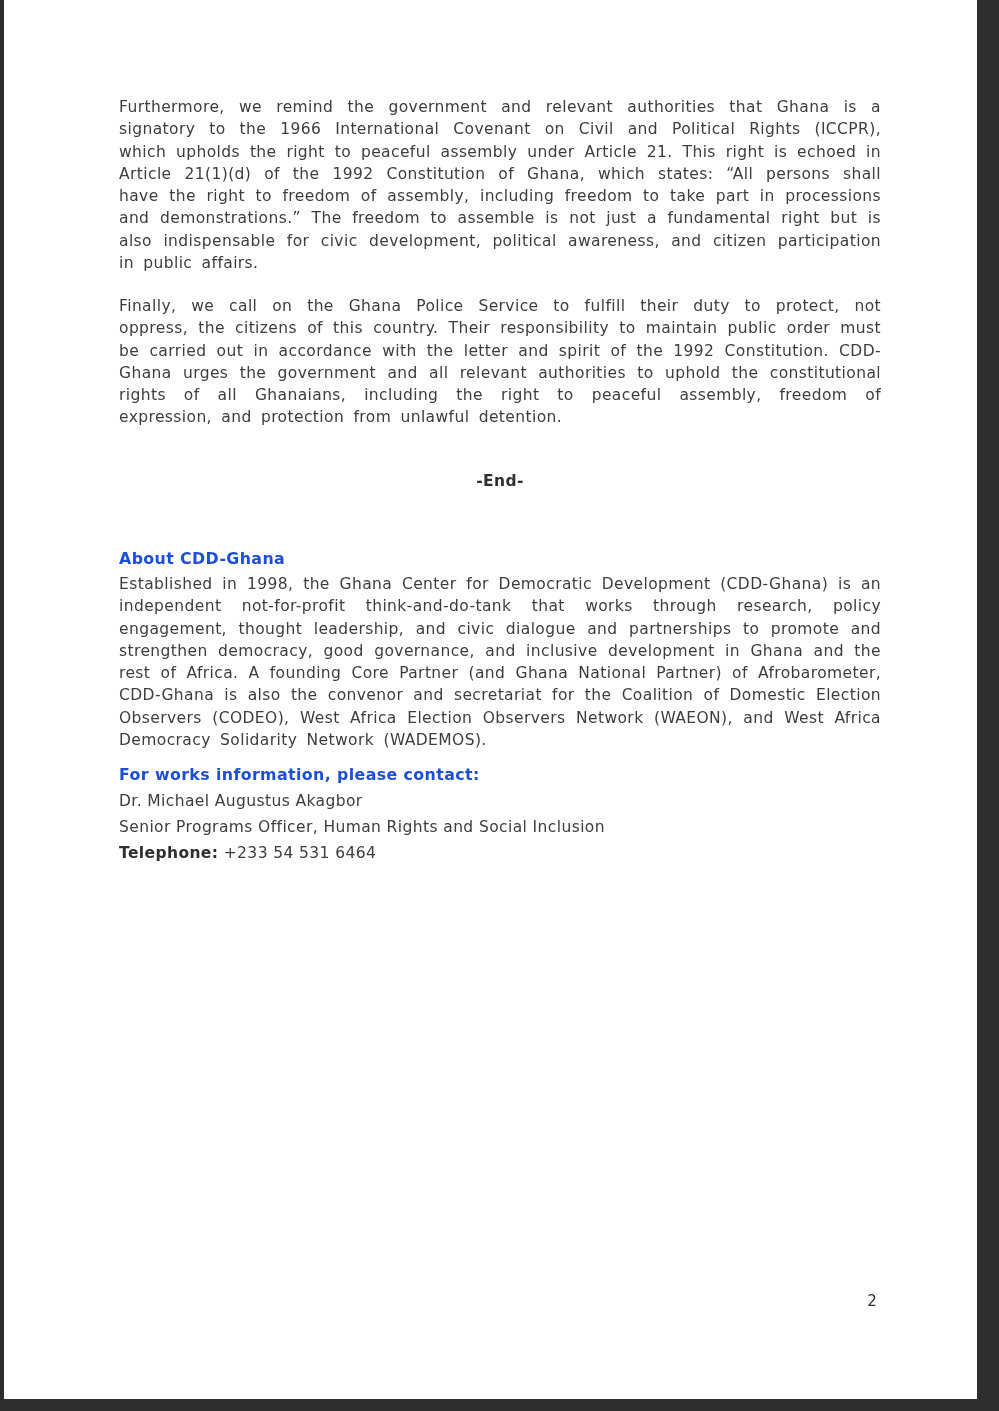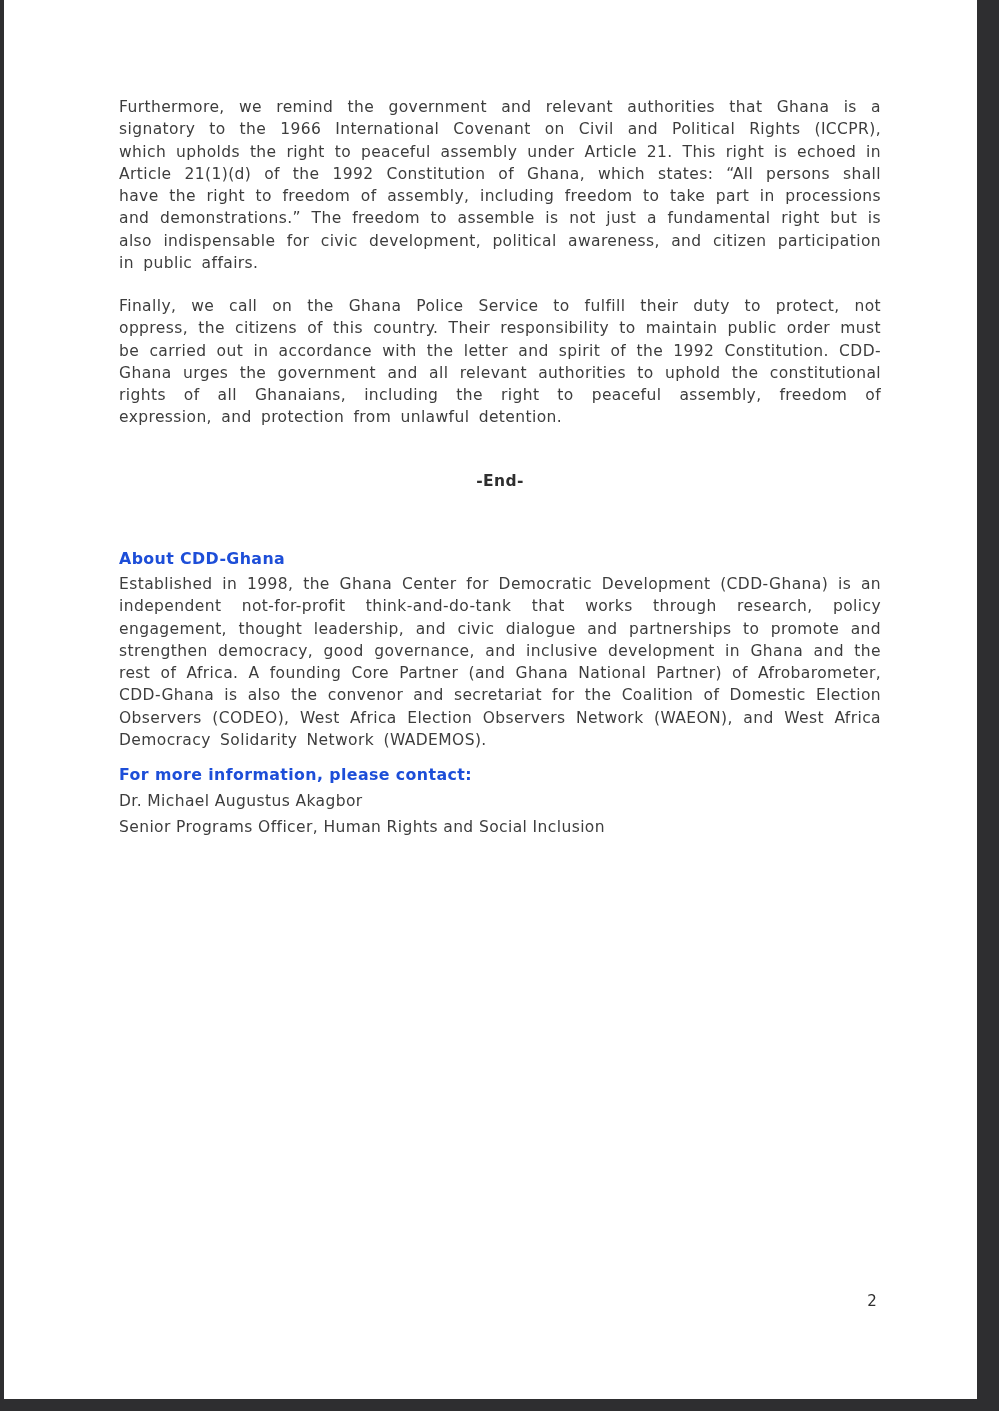--- a/index.html
+++ b/index.html
@@ -85,23 +85,27 @@
     <p class="para" style="top: 96px;">Furthermore, we remind the government and relevant authorities that Ghana is a signatory to the 1966 International Covenant on Civil and Political Rights (ICCPR), which upholds the right to peaceful assembly under Article 21. This right is echoed in Article 21(1)(d) of the 1992 Constitution of Ghana, which states: “All persons shall have the right to freedom of assembly, including freedom to take part in processions and demonstrations.” The freedom to assemble is not just a fundamental right but is also indispensable for civic development, political awareness, and citizen participation in public affairs.</p>
 
     <p class="para" style="top: 295px;">Finally, we call on the Ghana Police Service to fulfill their duty to protect, not oppress, the citizens of this country. Their responsibility to maintain public order must be carried out in accordance with the letter and spirit of the 1992 Constitution. CDD-Ghana urges the government and all relevant authorities to uphold the constitutional rights of all Ghanaians, including the right to peaceful assembly, freedom of expression, and protection from unlawful detention.</p>
 
     <div class="end-marker" style="top: 472px;">-End-</div>
 
     <h2 class="blue-heading" style="top: 549px;">About CDD-Ghana</h2>
 
     <p class="para" style="top: 573px;">Established in 1998, the Ghana Center for Democratic Development (CDD-Ghana) is an independent not-for-profit think-and-do-tank that works through research, policy engagement, thought leadership, and civic dialogue and partnerships to promote and strengthen democracy, good governance, and inclusive development in Ghana and the rest of Africa. A founding Core Partner (and Ghana National Partner) of Afrobarometer, CDD-Ghana is also the convenor and secretariat for the Coalition of Domestic Election Observers (CODEO), West Africa Election Observers Network (WAEON), and West Africa Democracy Solidarity Network (WADEMOS).</p>
 
-    <h2 class="blue-heading" style="top: 765px;">For more information, please contact:</h2>
+    <h2 class="blue-heading" style="top: 765px;">For works information, please contact:</h2>
 
     <div class="contact-line" style="top: 818px;">Senior Programs Officer, Human Rights and Social Inclusion</div>
 
     <div class="contact-line" style="top: 792px;">Dr. Michael Augustus Akagbor</div>
 
+    <div class="contact-line" style="top: 844px;">
+      <span class="bold-label">Telephone:</span>
+      <span>+233 54 531 6464</span>
+    </div>
 
     <div class="page-number">2</div>
 
   </div>
 </div>
 
 </body></html>

